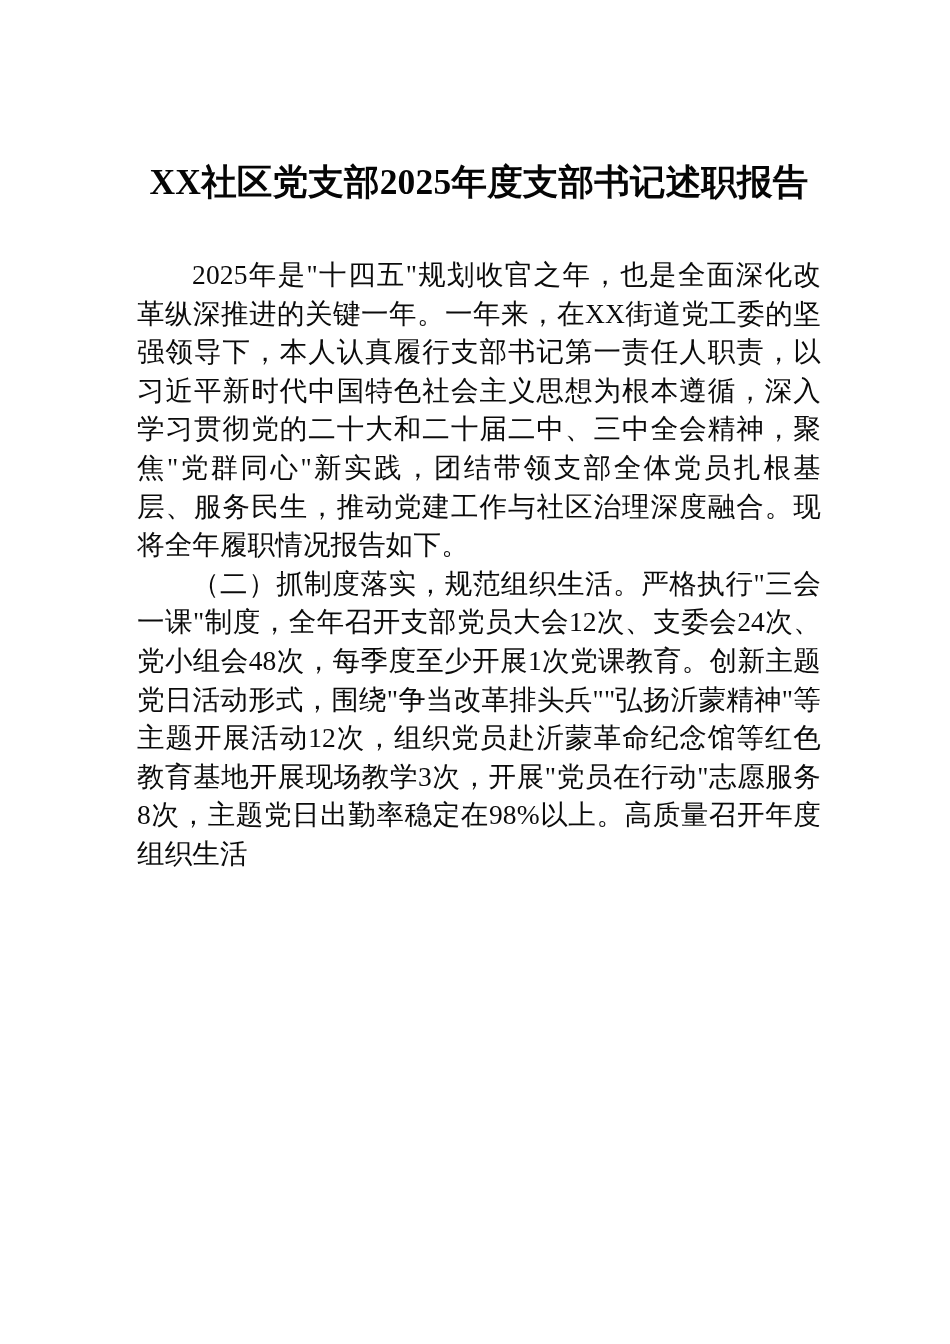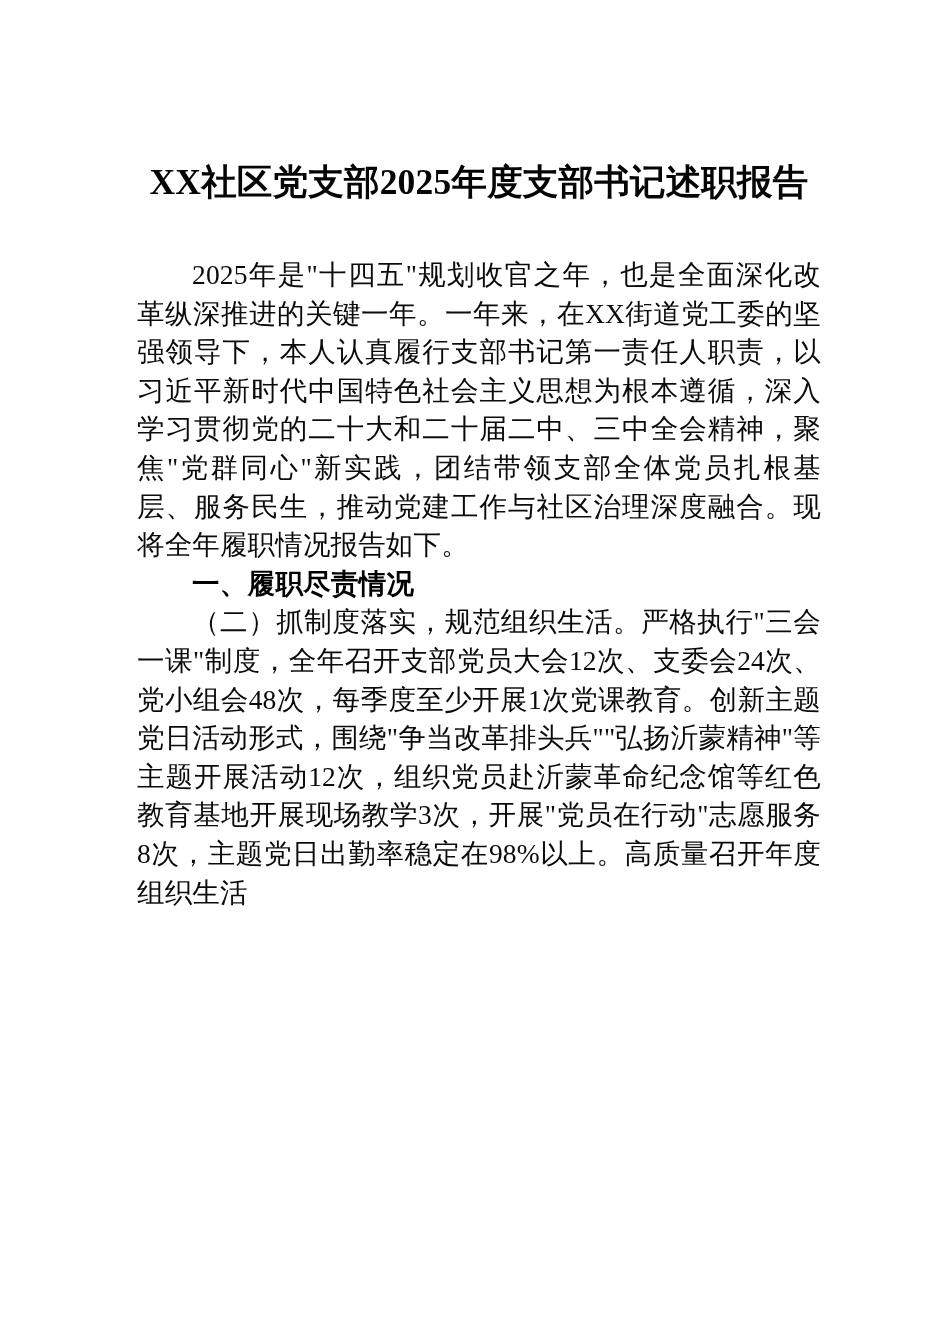--- a/index.html
+++ b/index.html
@@ -78,19 +78,18 @@
 </head>
 <body>
 
 <div class="page">
   <div class="doc-body">
 
     <h1 class="doc-title">XX社区党支部2025年度支部书记述职报告</h1>
 
     <p class="para first">2025年是"十四五"规划收官之年，也是全面深化改革纵深推进的关键一年。一年来，在XX街道党工委的坚强领导下，本人认真履行支部书记第一责任人职责，以习近平新时代中国特色社会主义思想为根本遵循，深入学习贯彻党的二十大和二十届二中、三中全会精神，聚焦"党群同心"新实践，团结带领支部全体党员扎根基层、服务民生，推动党建工作与社区治理深度融合。现将全年履职情况报告如下。</p>
 
-    <p class="section-heading">一、履职尽责情况</p>
 
 
     <p class="para">（二）抓制度落实，规范组织生活。严格执行"三会一课"制度，全年召开支部党员大会12次、支委会24次、党小组会48次，每季度至少开展1次党课教育。创新主题党日活动形式，围绕"争当改革排头兵""弘扬沂蒙精神"等主题开展活动12次，组织党员赴沂蒙革命纪念馆等红色教育基地开展现场教学3次，开展"党员在行动"志愿服务8次，主题党日出勤率稳定在98%以上。高质量召开年度组织生活</p>
 
   </div>
 </div>
 
 </body></html>

